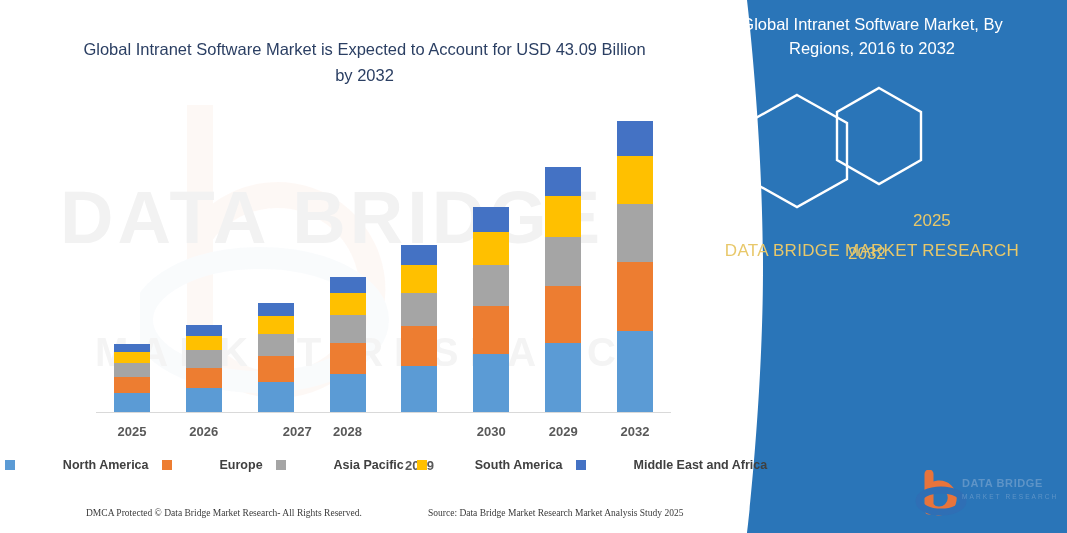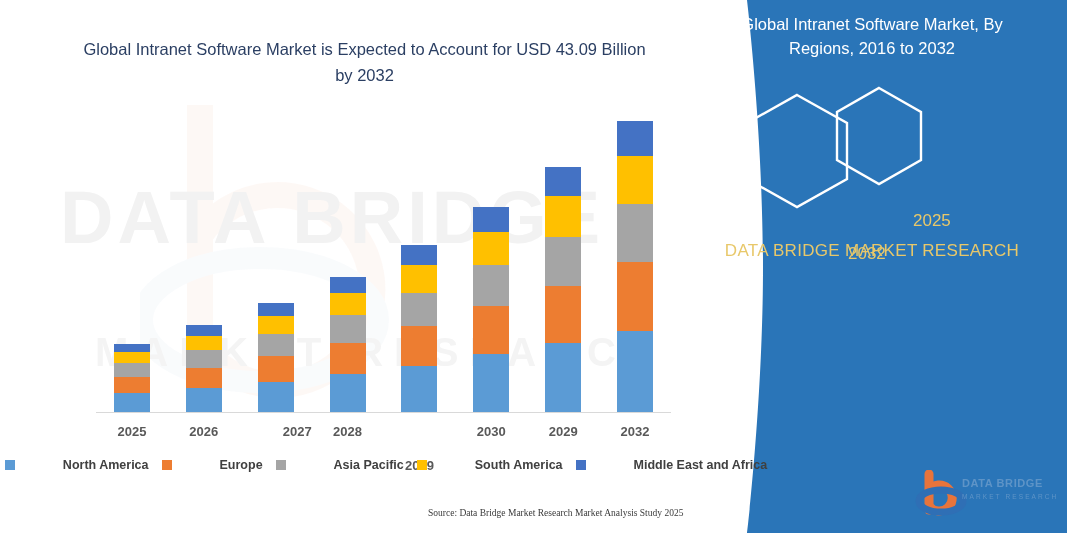--- a/index.html
+++ b/index.html
@@ -231,15 +231,16 @@
       <span class="lg">
         <span class="sw" style="background: rgb(255, 192, 0);"></span>
         <span class="lglab">South America</span>
       </span>
       <span class="lg">
         <span class="sw" style="background: rgb(68, 114, 196);"></span>
         <span class="lglab">Middle East and Africa</span>
       </span>
     </div>
 
+  <div class="foot foot-left">DMCA Protected © Data Bridge Market Research-  All Rights Reserved.</div>
   <div class="foot foot-right">Source: Data Bridge Market Research  Market Analysis Study 2025</div>
 
 </div>
 
 </body></html>

